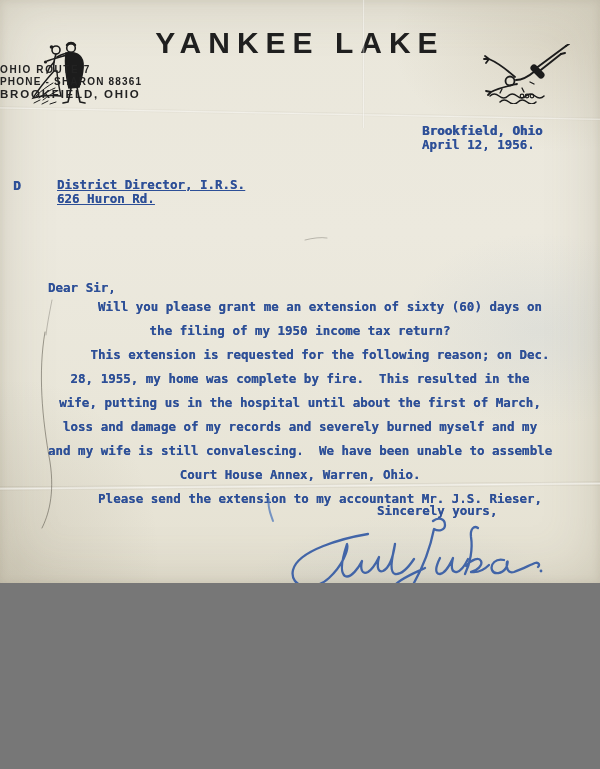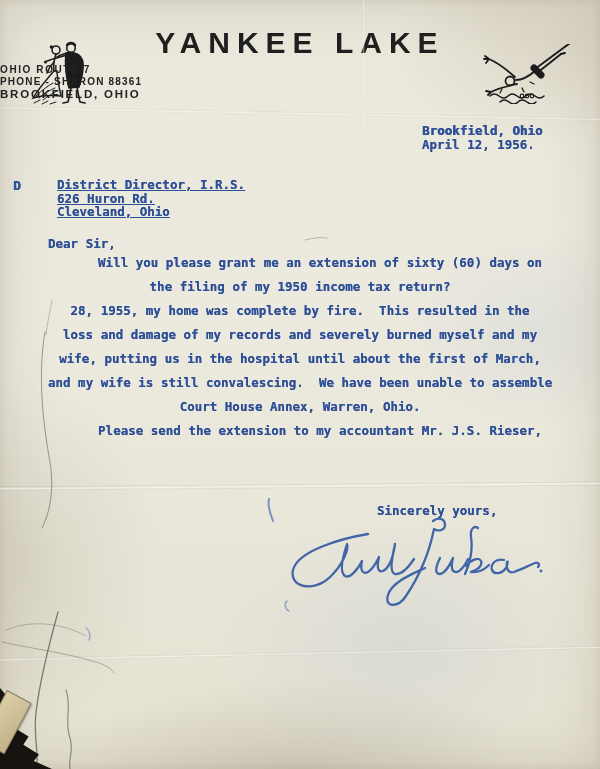--- a/index.html
+++ b/index.html
@@ -1,17 +1,17 @@
 <!DOCTYPE html>
 <html><head>
 <meta charset="utf-8">
 <style>
   html,body{margin:0;padding:0;background:#777;}
   .page{
-    position:relative;width:600px;height:769px;overflow:hidden;
+    position:relative;width:600px;height:583px;overflow:hidden;
     background:
       radial-gradient(ellipse 240px 160px at 560px 40px, rgba(150,135,100,.18), transparent 70%),
       radial-gradient(ellipse 200px 140px at 540px 330px, rgba(120,150,190,.10), transparent 70%),
       radial-gradient(ellipse 260px 180px at 400px 640px, rgba(130,160,200,.13), transparent 70%),
       radial-gradient(ellipse 200px 260px at 20px 560px, rgba(120,110,85,.14), transparent 70%),
       radial-gradient(ellipse 300px 120px at 300px 766px, rgba(115,105,80,.16), transparent 75%),
       linear-gradient(180deg,#eae7db 0%,#ece9de 40%,#e9e6d9 70%,#e5e1d2 100%);
     box-shadow: inset 0 0 55px rgba(110,100,75,.22), inset 0 0 8px rgba(110,100,75,.14);
     font-family:"DejaVu Sans Mono",monospace;font-weight:bold;color:#2d4f97;
   }
@@ -26,21 +26,21 @@
   .lh-city{top:88px;font-size:11.5px;letter-spacing:1.8px;}
   .ill-left{position:absolute;left:30px;top:40px;}
   .ill-right{position:absolute;left:478px;top:44px;}
   
   .t{white-space:pre;font-size:12.5px;text-shadow:0 0 .4px rgba(45,79,151,.85);}
   .dateline{position:absolute;left:422px;top:124px;line-height:13.5px;}
   .dateline .place{text-shadow:.6px 0 rgba(45,79,151,.9);}
   .margin-note{position:absolute;left:13px;top:178px;font-size:13px;text-shadow:.6px 0 rgba(45,79,151,.9);}
   .recipient{position:absolute;left:57px;top:178px;line-height:13.5px;text-decoration:underline;}
   .letter-body{position:absolute;left:48px;top:236px;}
-  .salutation{line-height:15px;}
+  .salutation{line-height:15px;margin-top:44px;}
   .bline{line-height:24px;text-align:center;}
   .indent{padding-left:40px;}
   .closing{position:absolute;left:377px;top:504px;line-height:14px;}
   .signature{position:absolute;left:282px;top:516px;}
   
   .crease{position:absolute;pointer-events:none;}
   .crease-1{left:-5px;top:484px;width:610px;height:4px;transform:rotate(-.5deg);
     background:linear-gradient(180deg,rgba(95,85,60,.14),rgba(255,255,255,.55) 55%,rgba(95,85,60,.10));}
   .crease-2{left:-5px;top:112px;width:610px;height:3px;transform:rotate(1.1deg);
     background:linear-gradient(180deg,rgba(95,85,60,.08),rgba(255,255,255,.4) 55%,rgba(95,85,60,.06));}
@@ -109,30 +109,30 @@
   <div class="dateline">
     <div class="t place">Brookfield, Ohio</div>
     <div class="t">April 12, 1956.</div>
   </div>
 
   <div class="margin-note t">D</div>
 
   <div class="recipient">
     <div class="t">District Director, I.R.S.</div>
     <div class="t">626 Huron Rd.</div>
-    <div class="t">Cleveland, Ohio</div>
   </div>
 
   <div class="letter-body">
     <div class="t salutation">Dear Sir,</div>
     <div class="t bline indent">Will you please grant me an extension of sixty (60) days on</div>
     <div class="t bline">the filing of my 1950 income tax return?</div>
+    <div class="t bline indent">This extension is requested for the following reason; on Dec.</div>
     <div class="t bline">28, 1955, my home was complete by fire.  This resulted in the</div>
+    <div class="t bline">wife, putting us in the hospital until about the first of March,</div>
     <div class="t bline">loss and damage of my records and severely burned myself and my</div>
-    <div class="t bline">wife, putting us in the hospital until about the first of March,</div>
     <div class="t bline">and my wife is still convalescing.  We have been unable to assemble</div>
     <div class="t bline">Court House Annex, Warren, Ohio.</div>
     <div class="t bline indent">Please send the extension to my accountant Mr. J.S. Rieser,</div>
   </div>
 
   <div class="closing t">Sincerely yours,</div>
 
   <svg class="signature" role="img" width="265" height="100" viewBox="0 0 265 100" aria-label="Paul Jurka">
     <g fill="none" stroke="#3a5fa6" stroke-width="2.3" stroke-linecap="round" stroke-linejoin="round" opacity=".95">
       <path d="M86,18 C62,22 16,34 11,54 C7,72 32,76 47,62 C60,50 67,34 65,28 C61,40 57,56 63,60 C69,63 77,51 80,45 C78,53 80,59 86,56 C92,52 95,45 97,41 C95,49 95,57 101,55 C107,52 111,42 113,28 C110,42 107,56 113,58 C120,59 128,49 132,43"></path>

